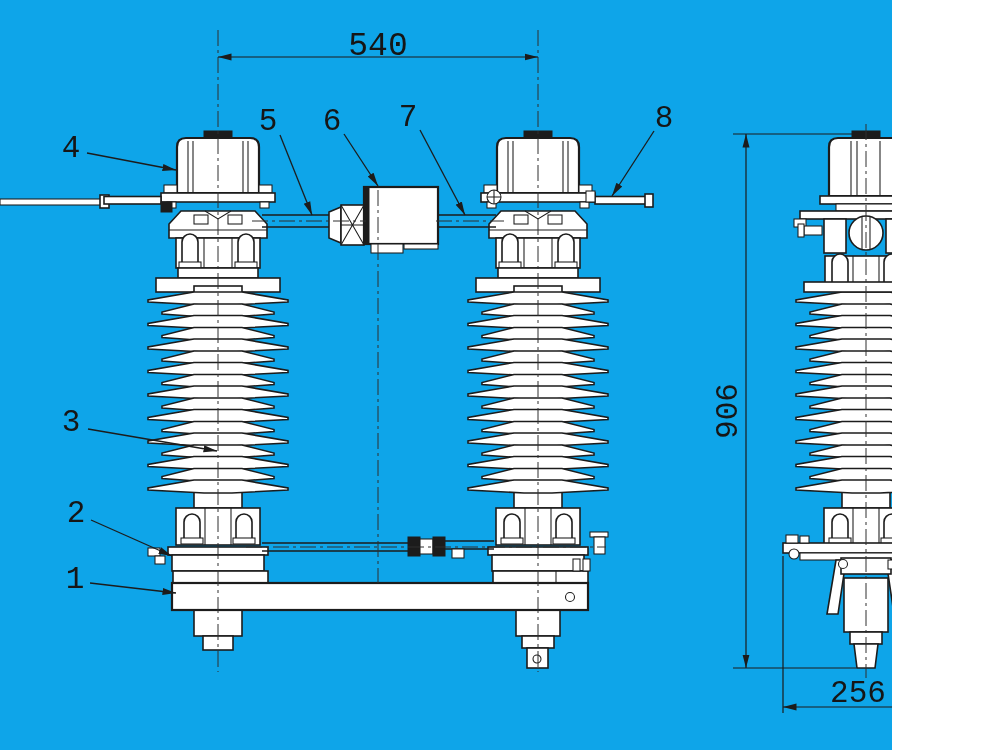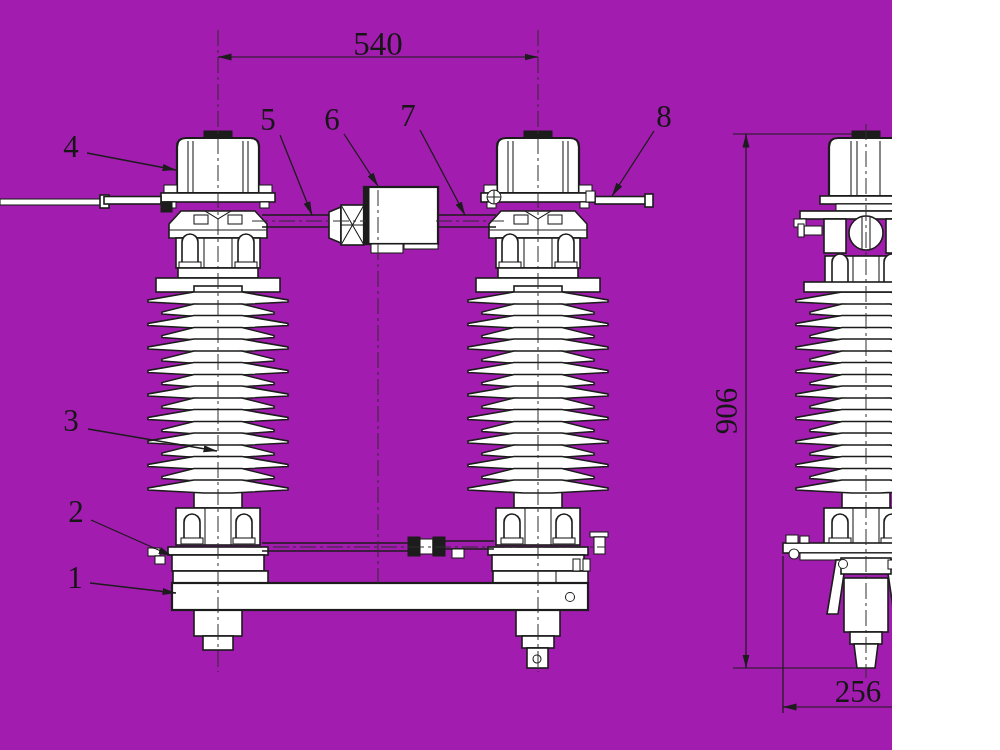--- a/index.html
+++ b/index.html
@@ -1,17 +1,17 @@
 <!DOCTYPE html>
 <html><head>
 <meta charset="utf-8">
 <style>
   html,body{margin:0;padding:0;background:#ffffff;}
-  .stage{position:relative;width:892px;height:750px;background:#a21caf;overflow:hidden;
-         font-family:Liberation Serif, serif;}
+  .stage{position:relative;width:892px;height:750px;background:#0ea5e9;overflow:hidden;
+         font-family:Liberation Mono, monospace;}
   svg{display:block}
   
   .wf{fill:#ffffff;stroke:#1c1c1c;stroke-width:1.6;}
   .df{fill:#1c1c1c;stroke:#1c1c1c;stroke-width:1;}
   .ln{stroke:#1c1c1c;stroke-width:1.6;fill:none;}
   .hv{stroke-width:2.2;}
   .tn{stroke-width:1.05;}
   .st{stroke:#1c1c1c;fill:none;}
   .cl{stroke:#2e2e2e;stroke-width:1;fill:none;stroke-dasharray:16 4 3 4;}
   .dm{stroke:#1c1c1c;stroke-width:1.2;fill:none;}

